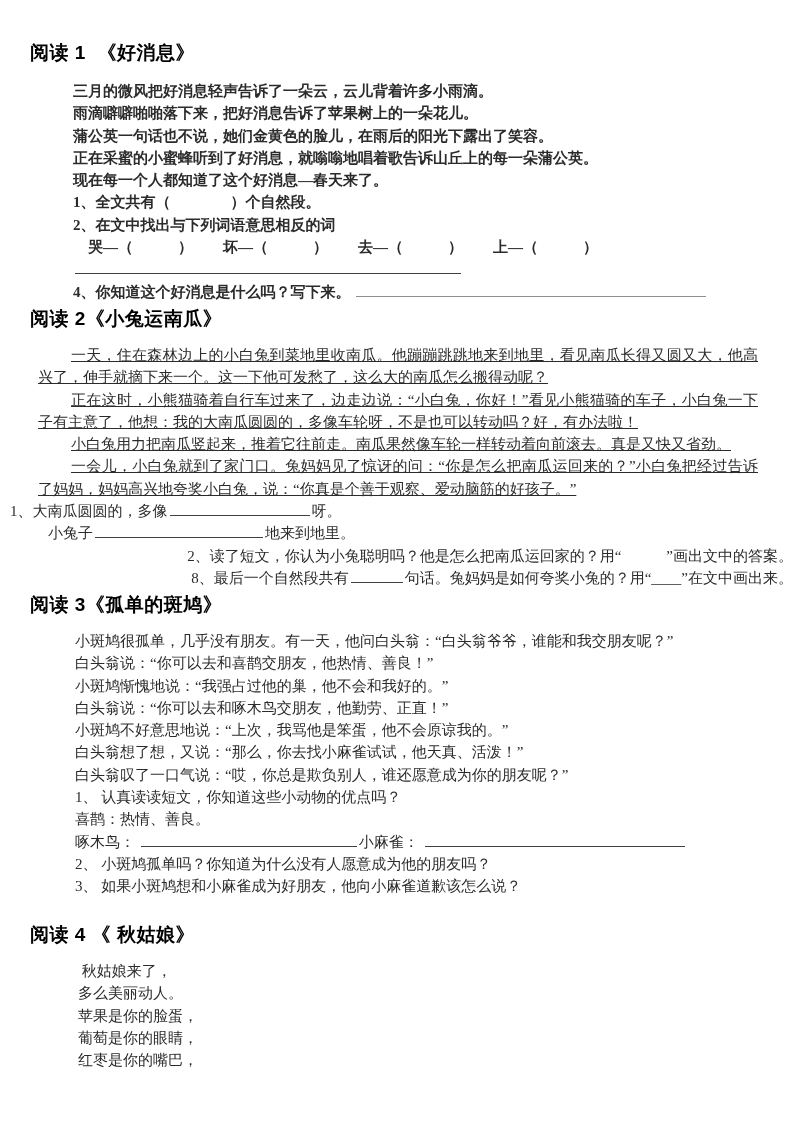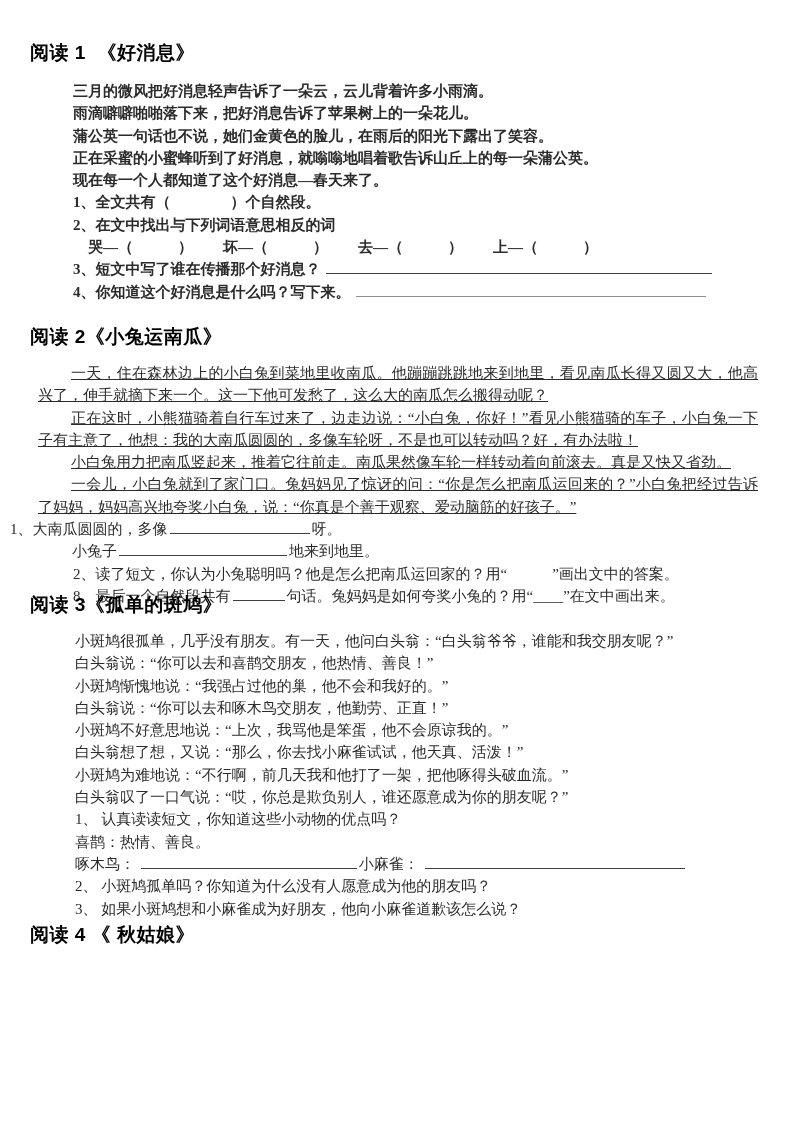--- a/index.html
+++ b/index.html
@@ -31,22 +31,22 @@
   .sub15 { margin-left:15px; }
   .para {
     margin:0 35px 0 38px;
     line-height:22.3px;
     text-align:justify;
     text-indent:33px;
     white-space:normal;
     text-decoration:underline;
   }
   .q-left10 { margin-left:10px; }
-  .q-left62 { margin-left:72px; }
-  .q-left73 { margin-left:73px; }
+  .q-left62 { margin-left:48px; }
+  .q-left73 { margin-left:73px;text-align:right; }
   .uline {
     display:inline-block;
     height:15px;
     border-bottom:1px solid #3f3f3f;
     margin:0 2px;
   }
   .uline.gray { border-bottom-color:#8f8f8f; }
 </style>
 </head>
 <body>
@@ -57,26 +57,26 @@
     <h2 class="hd">阅读 1  《好消息》</h2>
     <div class="body ind73">
       <p class="ln">三月的微风把好消息轻声告诉了一朵云，云儿背着许多小雨滴。</p>
       <p class="ln">雨滴噼噼啪啪落下来，把好消息告诉了苹果树上的一朵花儿。</p>
       <p class="ln">蒲公英一句话也不说，她们金黄色的脸儿，在雨后的阳光下露出了笑容。</p>
       <p class="ln">正在采蜜的小蜜蜂听到了好消息，就嗡嗡地唱着歌告诉山丘上的每一朵蒲公英。</p>
       <p class="ln">现在每一个人都知道了这个好消息—春天来了。</p>
       <p class="ln">1、全文共有（　　　　）个自然段。</p>
       <p class="ln">2、在文中找出与下列词语意思相反的词</p>
       <p class="ln sub15">哭—（　　　）　　坏—（　　　）　　去—（　　　）　　上—（　　　）</p>
-      <p class="ln"><span>3、短文中写了谁在传播那个好消息？ </span><span class="uline" style="width:386px"></span></p>
+      <p class="ln"><span class="uline" style="width:386px"></span></p>
       <p class="ln"><span>4、你知道这个好消息是什么吗？写下来。 </span><span class="uline gray" style="width:350px"></span></p>
     </div>
   </section>
 
-  <section class="sec" style="top:324px">
+  <section class="sec" style="top:306px">
     <h2 class="hd">阅读 2《小兔运南瓜》</h2>
     <div class="body" style="margin-top:12px">
       <p class="para">一天，住在森林边上的小白兔到菜地里收南瓜。他蹦蹦跳跳地来到地里，看见南瓜长得又圆又大，他高兴了，伸手就摘下来一个。这一下他可发愁了，这么大的南瓜怎么搬得动呢？</p>
       <p class="para">正在这时，小熊猫骑着自行车过来了，边走边说：“小白兔，你好！”看见小熊猫骑的车子，小白兔一下子有主意了，他想：我的大南瓜圆圆的，多像车轮呀，不是也可以转动吗？好，有办法啦！</p>
       <p class="para">小白兔用力把南瓜竖起来，推着它往前走。南瓜果然像车轮一样转动着向前滚去。真是又快又省劲。</p>
       <p class="para">一会儿，小白兔就到了家门口。兔妈妈见了惊讶的问：“你是怎么把南瓜运回来的？”小白兔把经过告诉了妈妈，妈妈高兴地夸奖小白兔，说：“你真是个善于观察、爱动脑筋的好孩子。”</p>
       <p class="ln q-left10"><span>1、大南瓜圆圆的，多像</span><span class="uline" style="width:140px"></span><span>呀。</span></p>
       <p class="ln q-left62"><span>小兔子</span><span class="uline" style="width:168px"></span><span>地来到地里。</span></p>
       <p class="ln q-left73">2、读了短文，你认为小兔聪明吗？他是怎么把南瓜运回家的？用“　　　”画出文中的答案。</p>
       <p class="ln q-left73"><span>8、最后一个自然段共有</span><span class="uline" style="width:52px"></span><span>句话。兔妈妈是如何夸奖小兔的？用“____”在文中画出来。</span></p>
@@ -85,27 +85,33 @@
 
   <section class="sec" style="top:592px">
     <h2 class="hd">阅读 3《孤单的斑鸠》</h2>
     <div class="body ind75" style="margin-top:12px">
       <p class="ln">小斑鸠很孤单，几乎没有朋友。有一天，他问白头翁：“白头翁爷爷，谁能和我交朋友呢？”</p>
       <p class="ln">白头翁说：“你可以去和喜鹊交朋友，他热情、善良！”</p>
       <p class="ln">小斑鸠惭愧地说：“我强占过他的巢，他不会和我好的。”</p>
       <p class="ln">白头翁说：“你可以去和啄木鸟交朋友，他勤劳、正直！”</p>
       <p class="ln">小斑鸠不好意思地说：“上次，我骂他是笨蛋，他不会原谅我的。”</p>
       <p class="ln">白头翁想了想，又说：“那么，你去找小麻雀试试，他天真、活泼！”</p>
-      <p class="ln">小斑鸠为难地说：“不行啊，前几天我和他打了一架，把他啄得头破血流。”</p>
       <p class="ln">白头翁叹了一口气说：“哎，你总是欺负别人，谁还愿意成为你的朋友呢？”</p>
       <p class="ln">1、 认真读读短文，你知道这些小动物的优点吗？</p>
       <p class="ln">喜鹊：热情、善良。</p>
       <p class="ln"><span>啄木鸟： </span><span class="uline" style="width:216px"></span><span>小麻雀： </span><span class="uline" style="width:260px"></span></p>
       <p class="ln">2、 小斑鸠孤单吗？你知道为什么没有人愿意成为他的朋友吗？</p>
       <p class="ln">3、 如果小斑鸠想和小麻雀成为好朋友，他向小麻雀道歉该怎么说？</p>
     </div>
   </section>
 
   <section class="sec" style="top:922px">
     <h2 class="hd">阅读 4 《 秋姑娘》</h2>
+    <div class="body ind78" style="margin-top:12px">
+      <p class="ln"> 秋姑娘来了，</p>
+      <p class="ln">多么美丽动人。</p>
+      <p class="ln">苹果是你的脸蛋，</p>
+      <p class="ln">葡萄是你的眼睛，</p>
+      <p class="ln">红枣是你的嘴巴，</p>
+    </div>
   </section>
 
 </div>
 
 </body></html>

